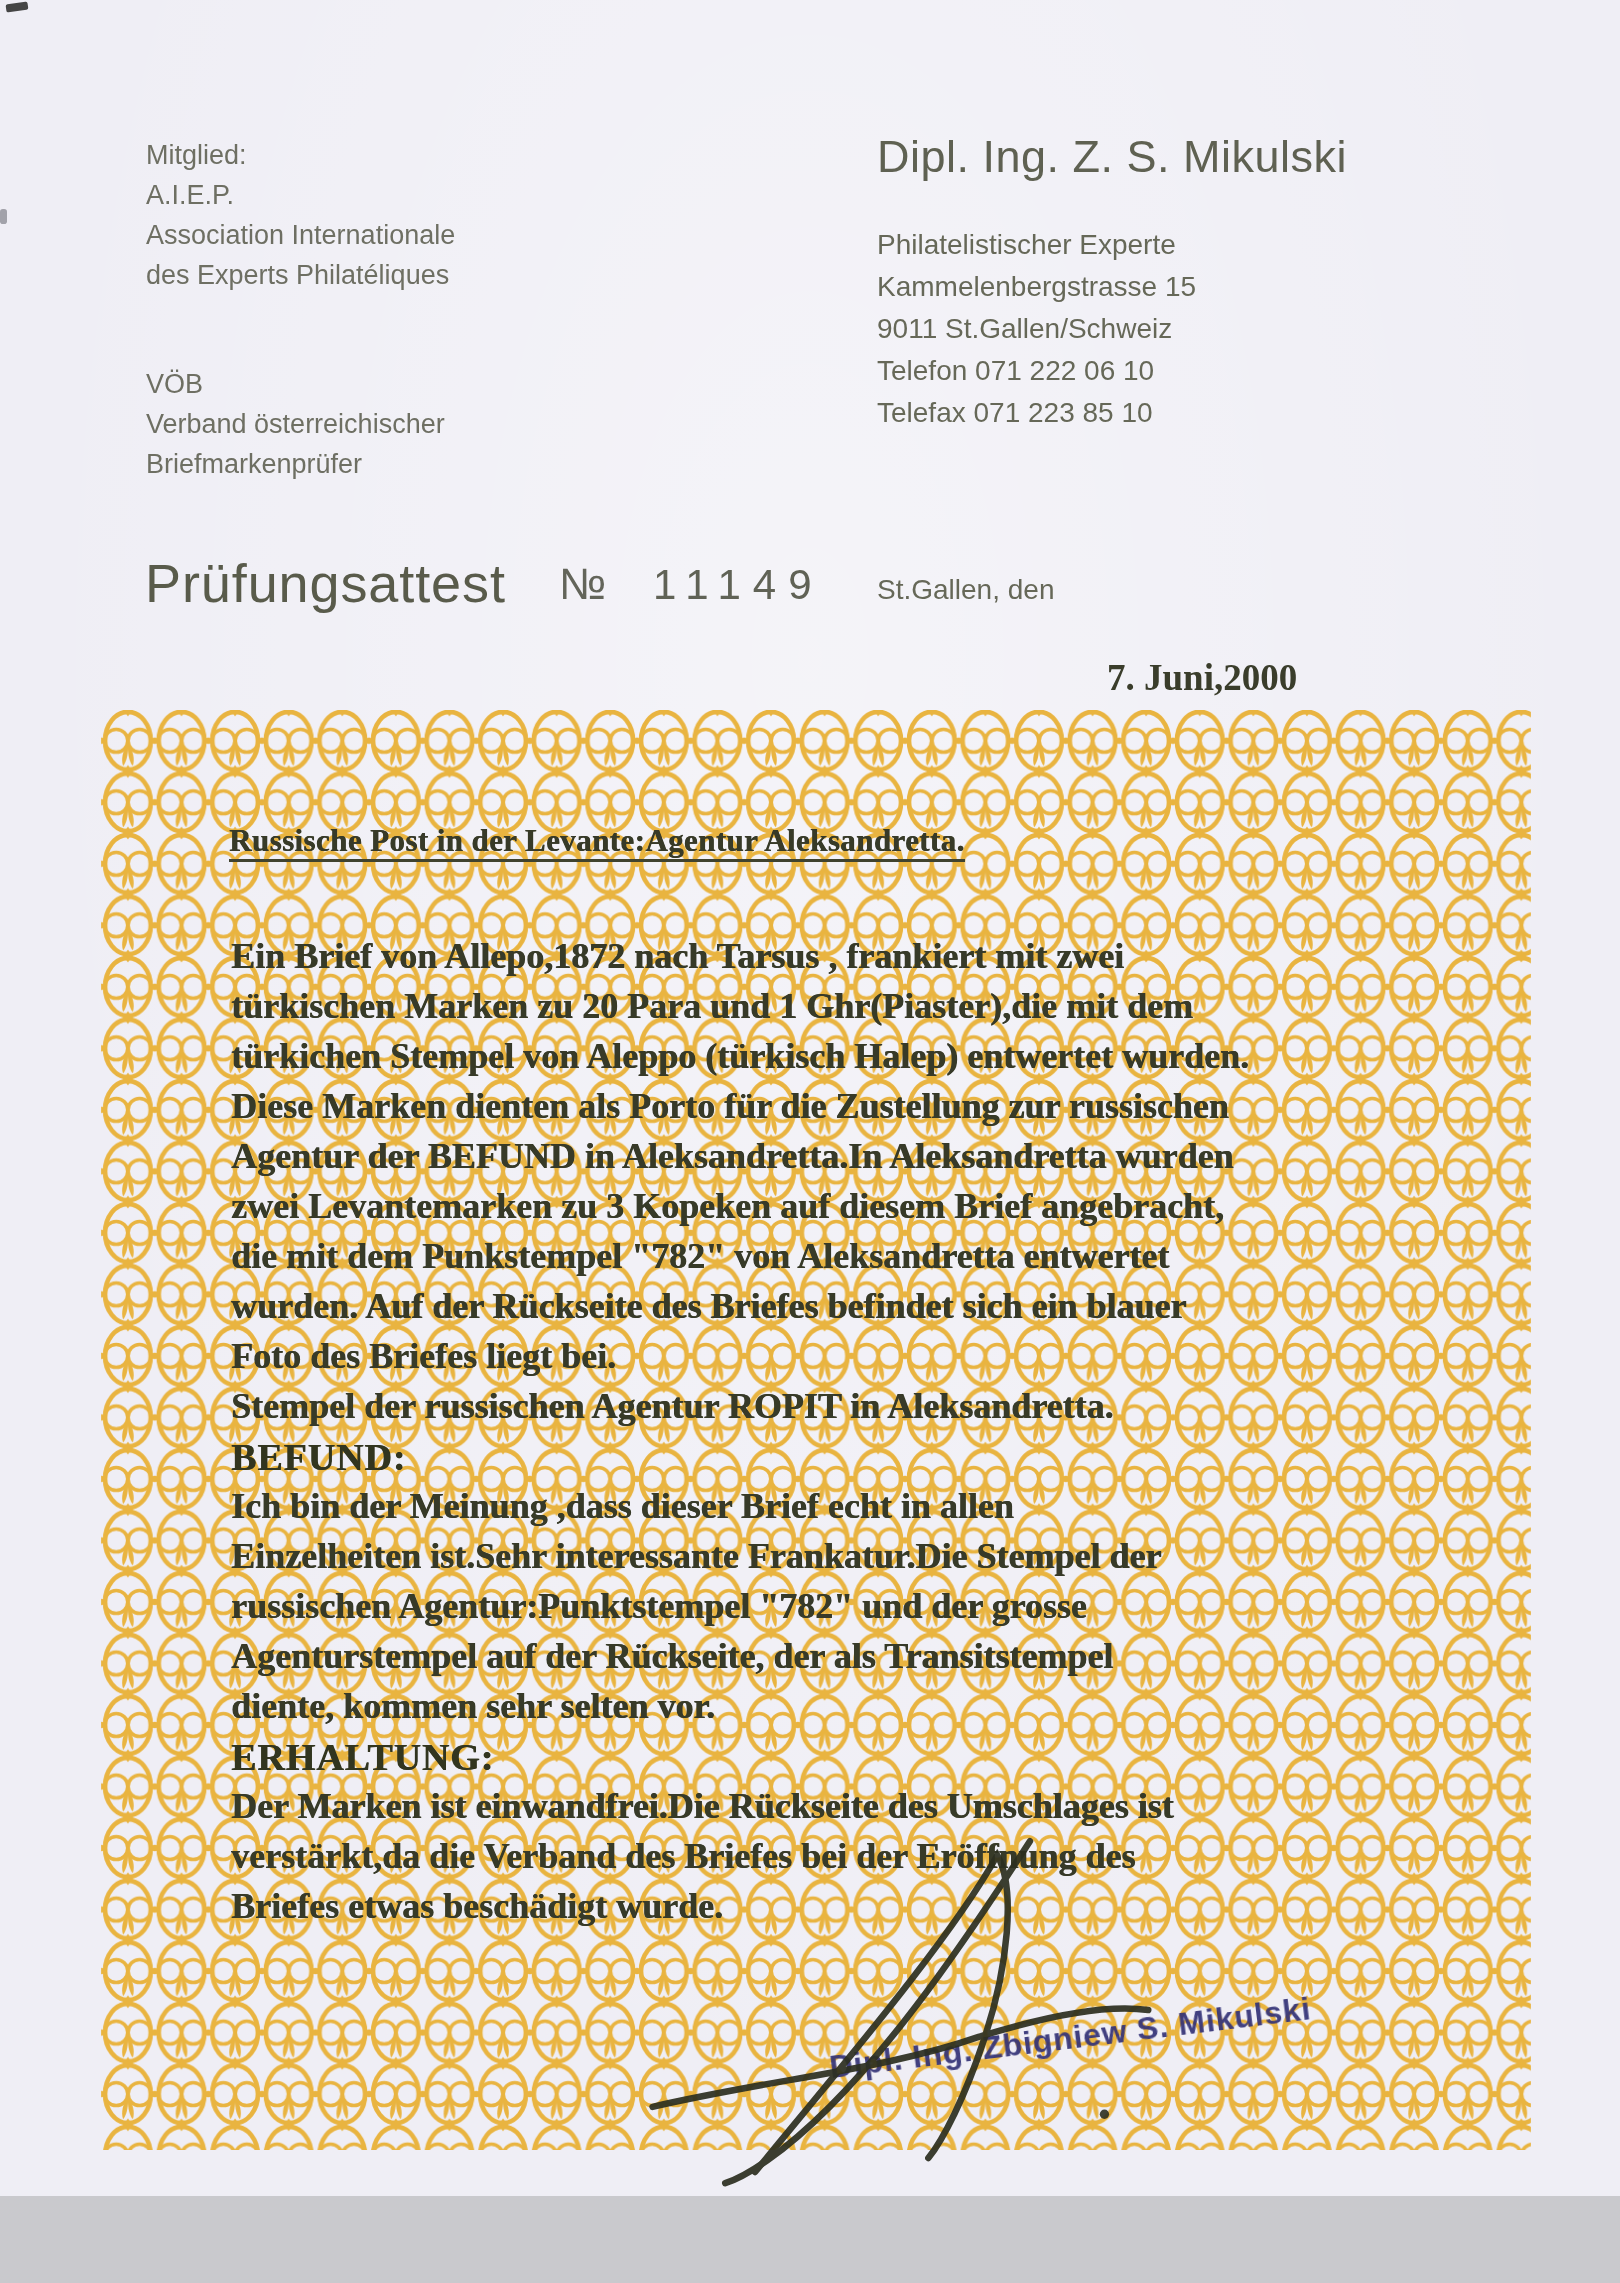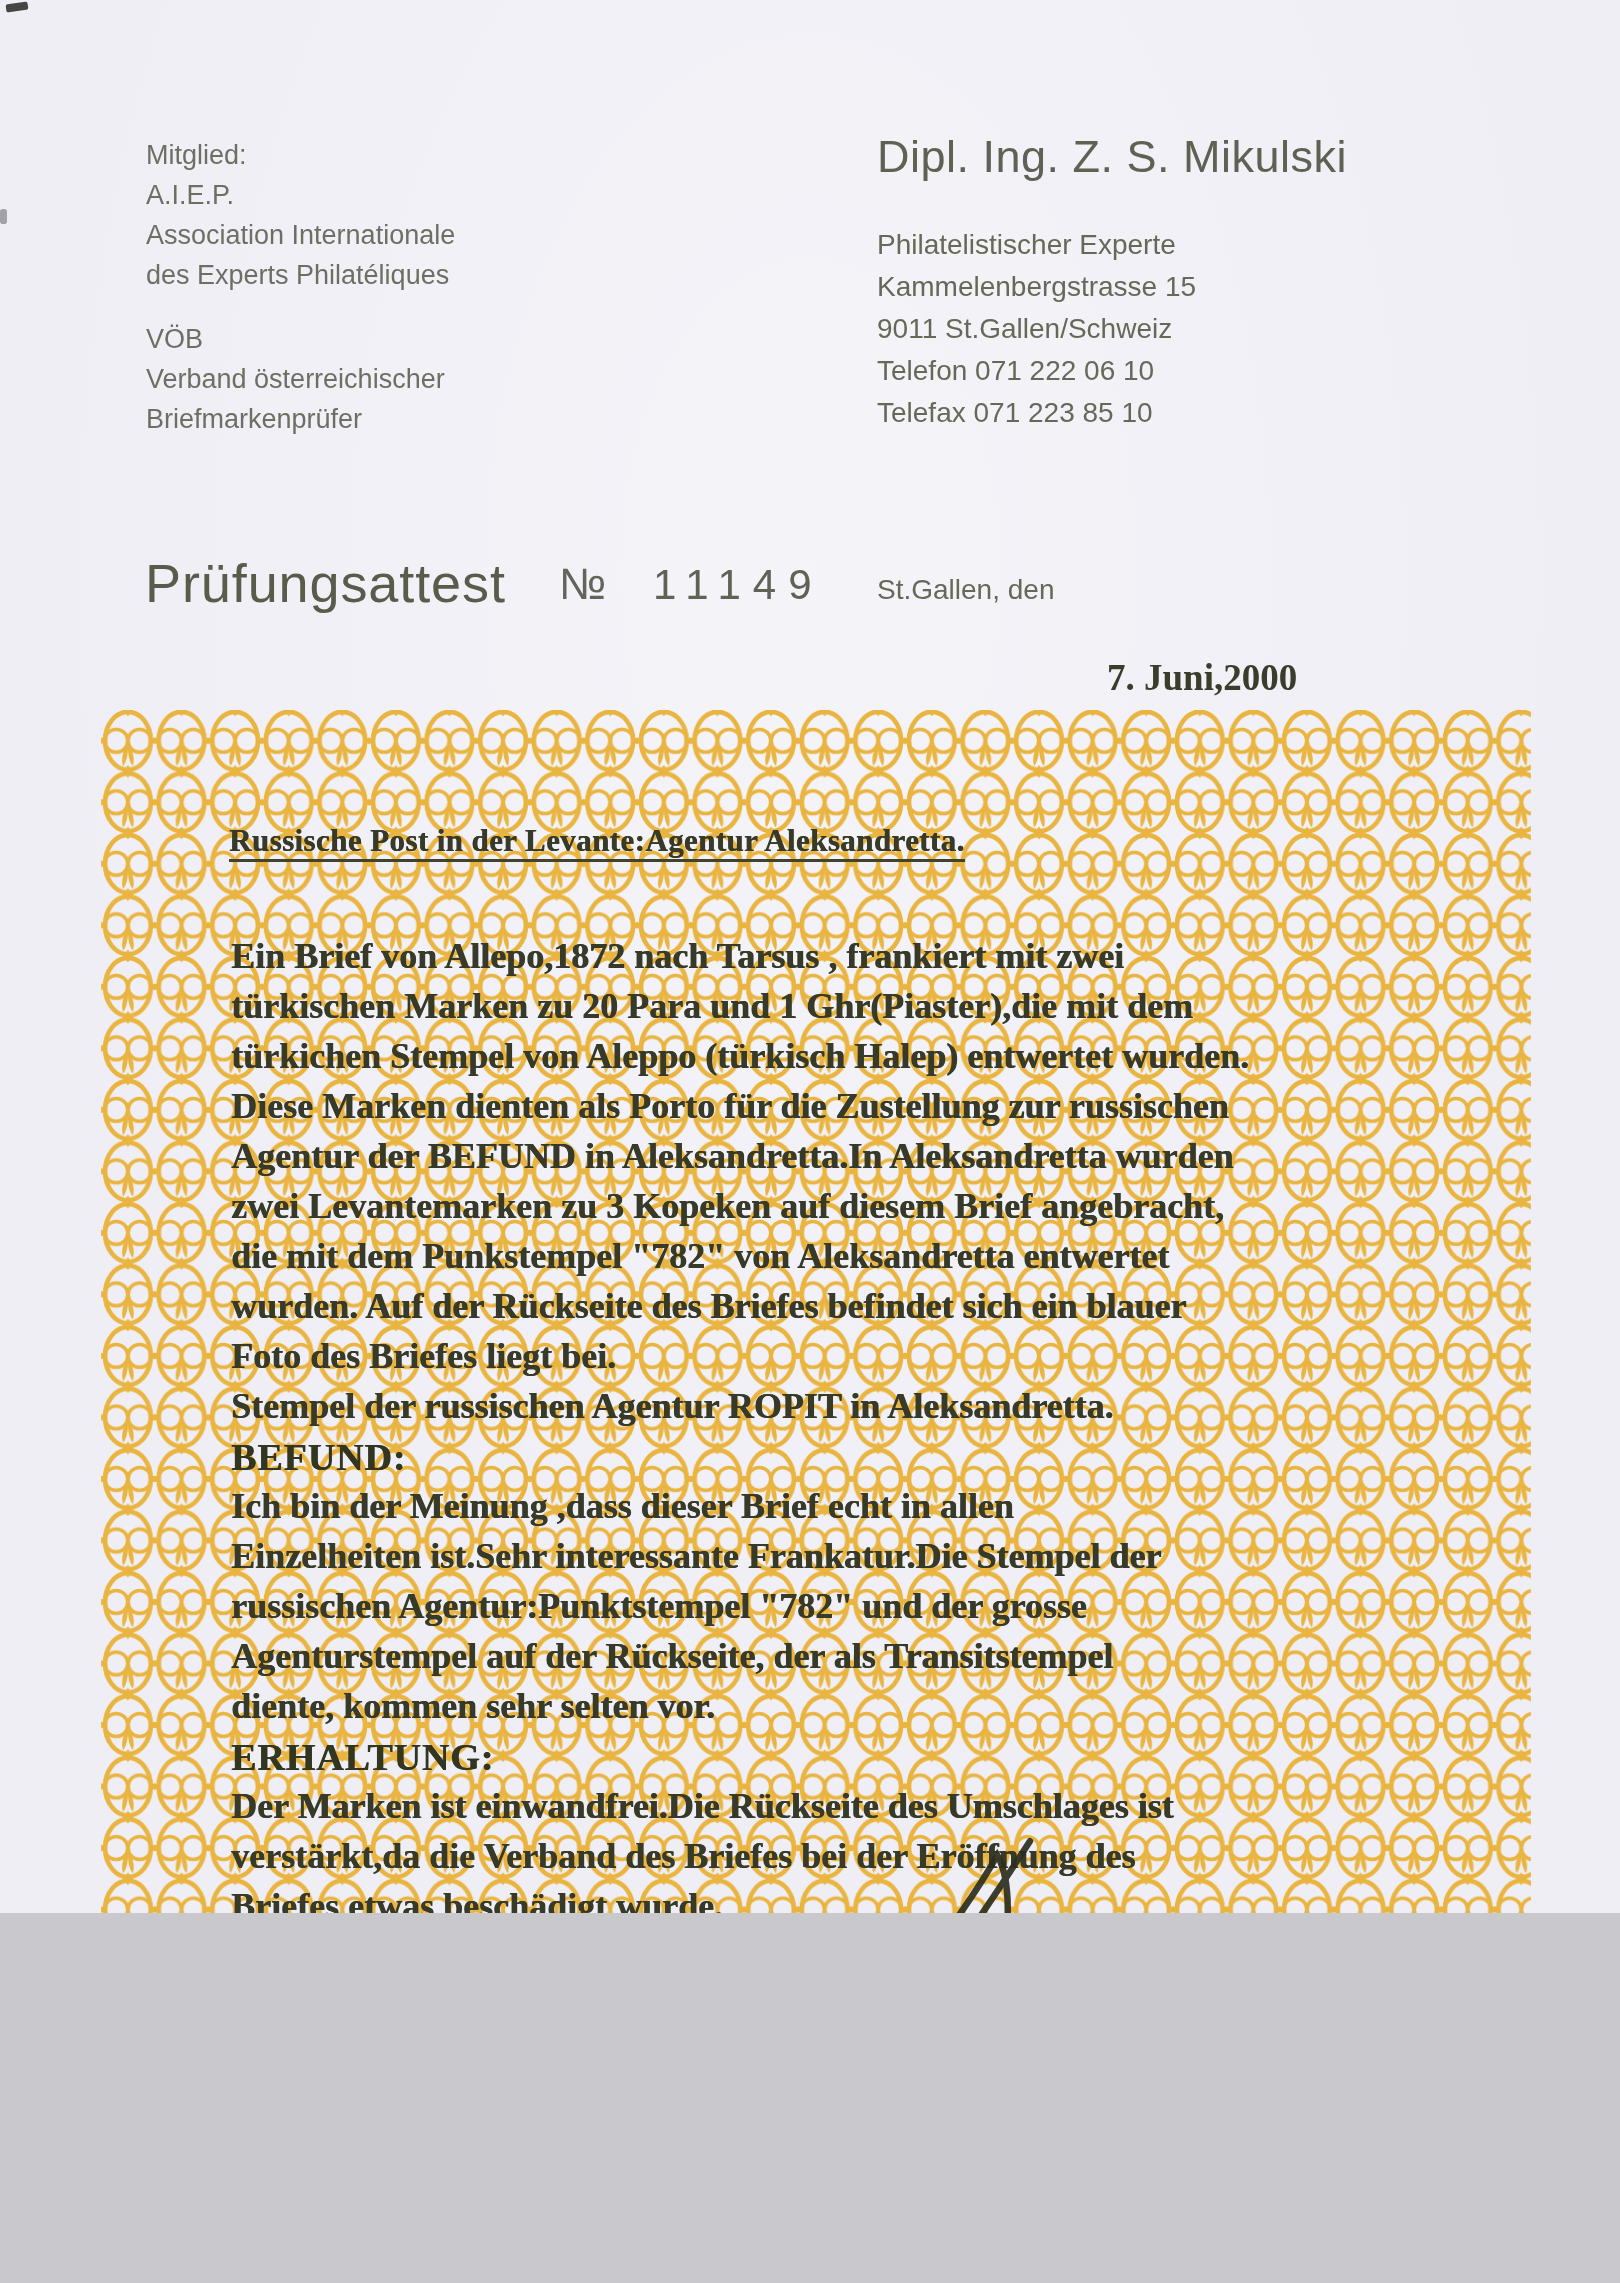--- a/index.html
+++ b/index.html
@@ -1,28 +1,28 @@
 <!DOCTYPE html>
 <html style="font-size:15px"><head>
 <meta charset="utf-8">
 <style>
   html,body{margin:0;padding:0;background:#c9c9cd;}
   #page{
     position:relative;
-    width:1620px;height:1913px;
+    width:1620px;height:2196px;
     background:
       radial-gradient(ellipse at 50% 30%, rgba(255,255,255,.35), rgba(0,0,0,0) 70%),
       #efeef5;
     overflow:hidden;
     font-family:"Liberation Sans", sans-serif;
   }
   
   .member{position:absolute;left:146px;top:135px;color:#6e6f63;font-size:27px;line-height:40px;}
   .member .grp{margin:0;}
-  .member .grp2{margin-top:24px;}
+  .member .grp2{margin-top:69px;}
   
   .expert-name{position:absolute;left:877px;top:131px;font-size:45px;color:#5f6152;letter-spacing:0.5px;white-space:nowrap;}
   .contact{position:absolute;left:877px;top:224px;color:#666858;font-size:28px;line-height:42px;white-space:nowrap;}
   
   .attest-title{position:absolute;left:145px;top:552px;font-size:54px;color:#595b4b;letter-spacing:0.9px;}
   .attest-no{position:absolute;left:559px;top:559px;font-size:44px;color:#63655a;}
   .attest-num{position:absolute;left:653px;top:561px;font-size:42px;color:#606256;letter-spacing:12px;}
   .attest-place{position:absolute;left:877px;top:574px;font-size:28px;color:#666858;}
   .attest-date{position:absolute;left:1107px;top:656px;font-family:"Liberation Serif",serif;font-weight:700;font-size:37px;color:#3a3d2b;}
   

